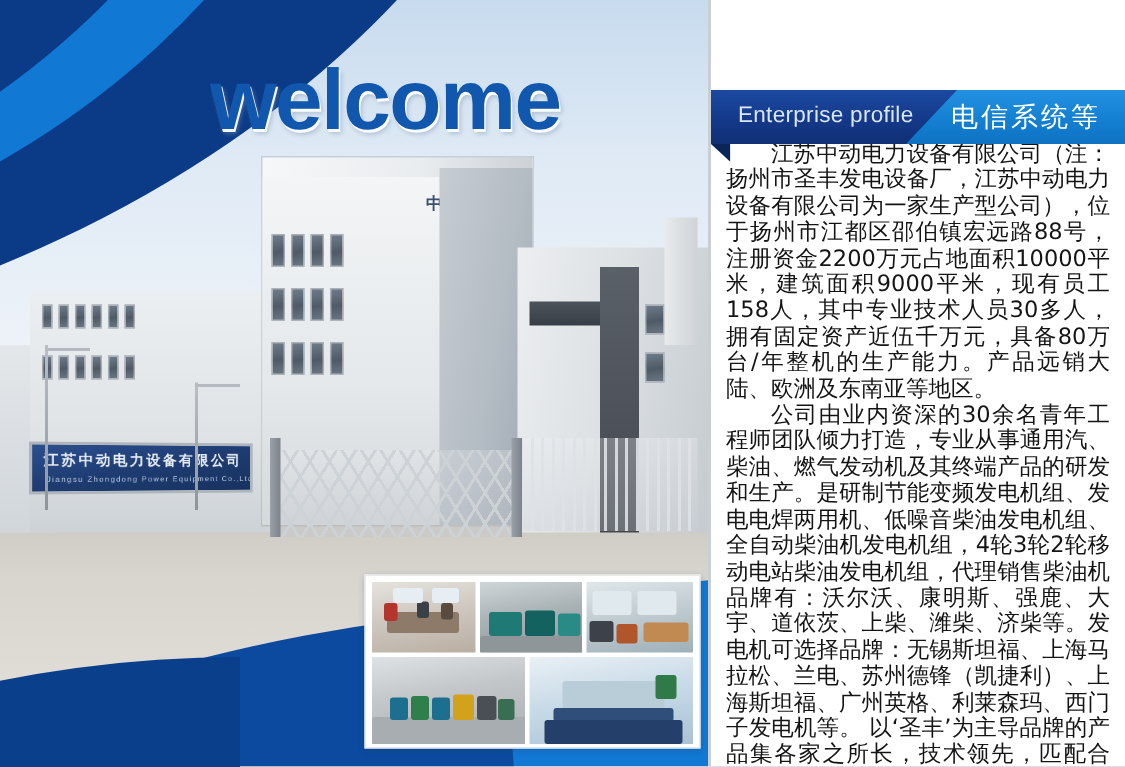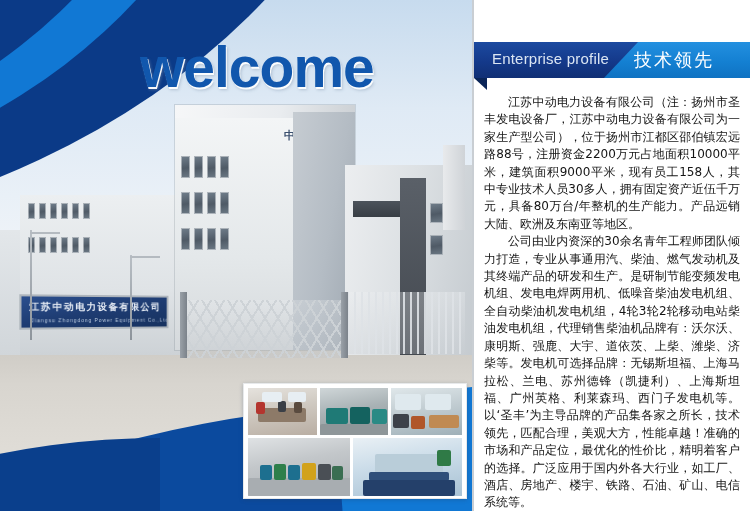--- a/index.html
+++ b/index.html
@@ -213,21 +213,21 @@
     background: #ffffff;
     z-index: 10;
   }
   #right-edge-line {
     position: absolute; left: 0; top: 0; width: 2px; height: 511px;
     background: #c9ced3;
   }
 
   
   #banner {
-    position: absolute; left: 2px; top: 42px;
+    position: absolute; left: 2px; top: 60px;
     width: 276px; height: 36px;
     z-index: 11;
   }
   #banner-navy {
     position: absolute; left: 0; top: 0; width: 168px; height: 36px;
     background: linear-gradient(180deg, #1c4aa0 0%, #14398a 55%, #102f74 100%);
     clip-path: polygon(0 0, 100% 0, 82% 100%, 0 100%);
   }
   #banner-bright {
     position: absolute; left: 130px; top: 0; width: 148px; height: 36px;
@@ -251,21 +251,21 @@
     font-weight: normal;
     font-family: "DejaVu Sans", sans-serif;
     z-index: 3;
   }
 
   
   #profile-body {
     position: absolute; left: 12px; top: 94px;
     width: 256px; height: 400px;
     font-family: "DejaVu Sans", "Liberation Sans", sans-serif;
-    font-size: 12px;
+    font-size: 15px;
     line-height: 17.4px;
     color: #141414;
     text-align: justify;
     text-justify: inter-ideograph;
   }
   #profile-body p { text-indent: 2em; margin: 0; }
 </style>
 </head>
 <body>
 
@@ -404,21 +404,21 @@
   </div>
 
   <div id="right-panel">
     <div id="right-edge-line"></div>
 
     <div id="banner">
       <div id="banner-navy"></div>
       <div id="banner-bright"></div>
       <div id="banner-tail"></div>
       <div id="banner-en">Enterprise profile</div>
-      <div id="banner-cn">技术领先</div>
+      <div id="banner-cn">电信系统等</div>
     </div>
 
     <div id="profile-body">
       <p>江苏中动电力设备有限公司（注：扬州市圣丰发电设备厂，江苏中动电力设备有限公司为一家生产型公司），位于扬州市江都区邵伯镇宏远路88号，注册资金2200万元占地面积10000平米，建筑面积9000平米，现有员工158人，其中专业技术人员30多人，拥有固定资产近伍千万元，具备80万台/年整机的生产能力。产品远销大陆、欧洲及东南亚等地区。</p>
       <p>公司由业内资深的30余名青年工程师团队倾力打造，专业从事通用汽、柴油、燃气发动机及其终端产品的研发和生产。是研制节能变频发电机组、发电电焊两用机、低噪音柴油发电机组、全自动柴油机发电机组，4轮3轮2轮移动电站柴油发电机组，代理销售柴油机品牌有：沃尔沃、康明斯、强鹿、大宇、道依茨、上柴、潍柴、济柴等。发电机可选择品牌：无锡斯坦福、上海马拉松、兰电、苏州德锋（凯捷利）、上海斯坦福、广州英格、利莱森玛、西门子发电机等。 以‘圣丰’为主导品牌的产品集各家之所长，技术领先，匹配合理，美观大方，性能卓越！准确的市场和产品定位，最优化的性价比，精明着客户的选择。广泛应用于国内外各大行业，如工厂、酒店、房地产、楼宇、铁路、石油、矿山、电信系统等。</p>
     </div>
   </div>
 
 </div>
 

